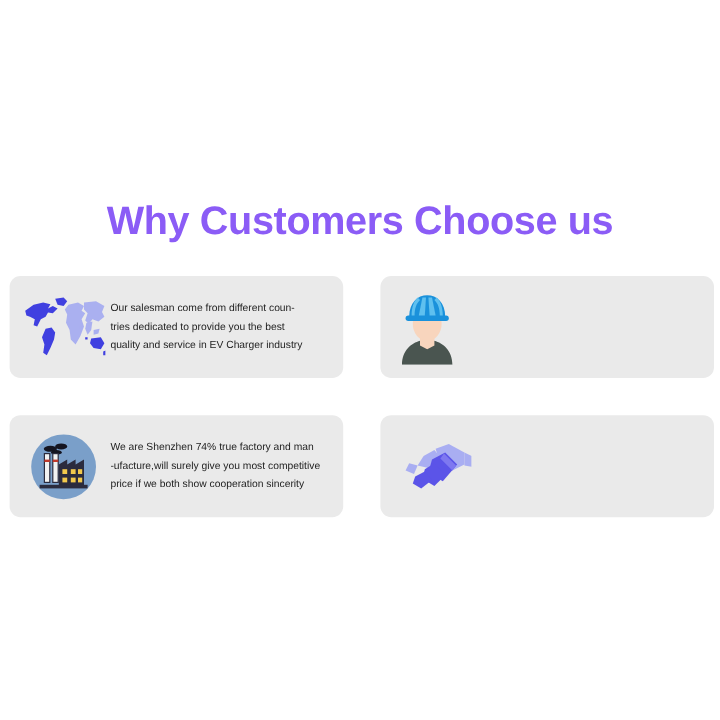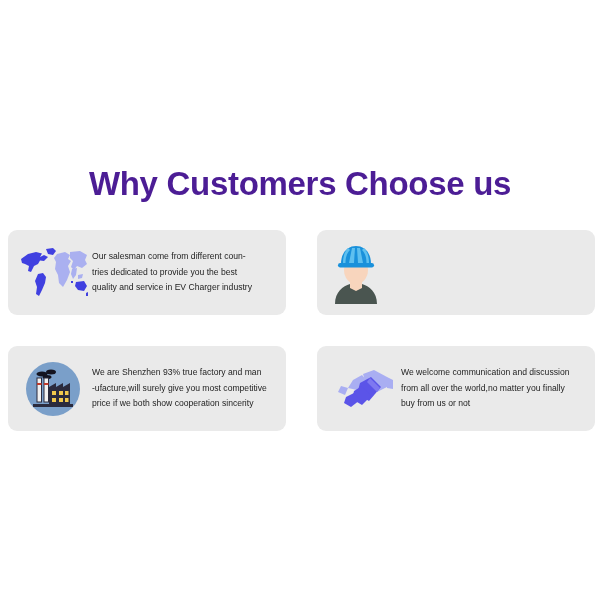--- a/index.html
+++ b/index.html
@@ -21,21 +21,21 @@
 
   .page-title {
     position: absolute;
     top: 165px;
     left: 0;
     width: 600px;
     text-align: center;
     font-size: 33px;
     font-weight: bold;
     letter-spacing: -0.3px;
-    color: #4c1d95;
+    color: #8b5cf6;
     font-family: "Liberation Sans", sans-serif;
   }
 
   .cards-grid {
     position: absolute;
     top: 230px;
     left: 8px;
     width: 572px;
     display: grid;
     grid-template-columns: 278px 278px;
@@ -158,21 +158,21 @@
           <rect x="54" y="60" width="8" height="8" fill="#f2c94c"></rect>
           <rect x="68" y="60" width="8" height="8" fill="#f2c94c"></rect>
           <rect x="80" y="60" width="7" height="8" fill="#f2c94c"></rect>
           <rect x="54" y="74" width="8" height="8" fill="#f2c94c"></rect>
           <rect x="68" y="74" width="8" height="8" fill="#f2c94c"></rect>
           <rect x="80" y="74" width="7" height="8" fill="#f2c94c"></rect>
 
           <rect x="16" y="86" width="80" height="6" fill="#2b2b3d"></rect>
         </svg>
       </div>
-      <div class="card-text">We are Shenzhen 93% true factory and man
+      <div class="card-text">We are Shenzhen 74% true factory and man
 -ufacture,will surely give you most competitive
 price if we both show cooperation sincerity</div>
     </div>
 
     <div class="card">
       <div class="card-icon">
         <svg width="62" height="52" viewBox="0 0 124 104" aria-hidden="true">
 
           <path fill="#a9aef2" d="M64 22 L86 14 L112 28 L112 48 L92 58 L70 42 Z"></path>
           <path fill="#a9aef2" d="M112 28 L124 34 L124 52 L112 50 Z"></path>
@@ -181,19 +181,16 @@
           <path fill="#a9aef2" d="M34 50 L20 46 L14 58 L28 64 Z"></path>
 
           <path fill="#5b54e8" d="M58 40 L80 28 L100 48 L76 76 L52 62 Z"></path>
           <path fill="#5b54e8" d="M46 56 L62 46 L80 66 L62 84 L42 72 Z"></path>
 
           <path fill="#5b54e8" d="M30 68 L46 60 L58 74 L40 88 L26 80 Z"></path>
 
           <path fill="#7e78f0" d="M78 30 L98 50 L92 58 L72 38 Z"></path>
         </svg>
       </div>
-      <div class="card-text">We welcome communication and discussion
-from all over the world,no matter you finally
-buy from us or not</div>
     </div>
 
   </div>
 </div>
 
 </body></html>

